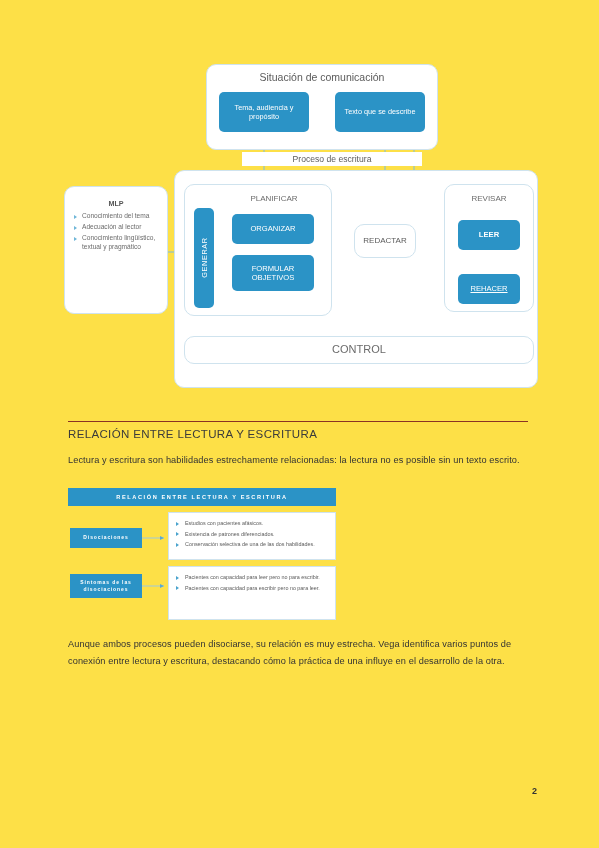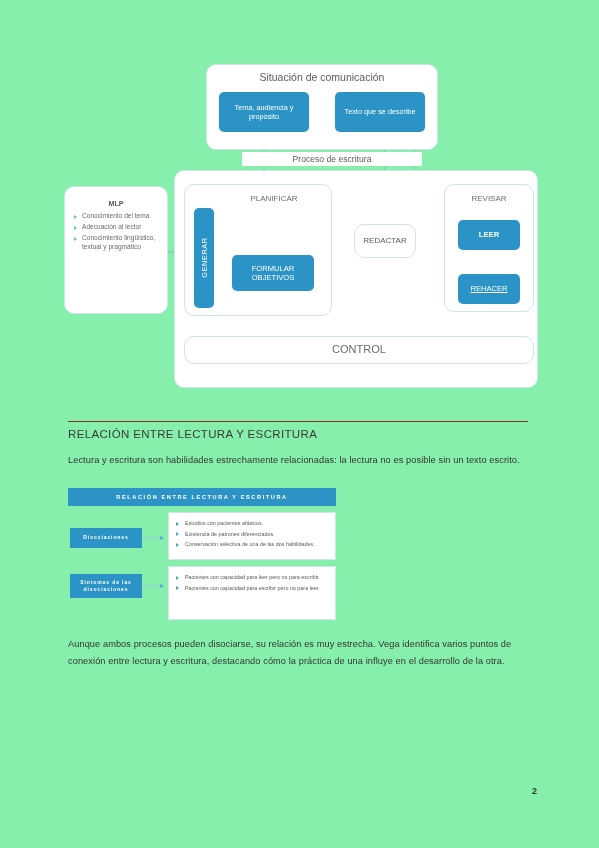--- a/index.html
+++ b/index.html
@@ -12,21 +12,21 @@
     width: 599px;
     height: 848px;
     position: relative;
     overflow: hidden;
     color: #222;
   }
 
   .page {
     position: absolute;
     inset: 0;
-    background: #86efac;
+    background: #fde047;
   }
 
   
   .diagram1 {
     position: absolute;
     left: 62px;
     top: 62px;
     width: 476px;
     height: 330px;
   }
@@ -246,20 +246,21 @@
         <li>Adecuación al lector</li>
         <li>Conocimiento lingüístico, textual y pragmático</li>
       </ul>
     </div>
 
     <div class="node node-outline box-planificar"></div>
     <div class="node lbl-planificar">PLANIFICAR</div>
     <div class="node node-fill box-generar">
         <span>GENERAR</span>
       </div>
+    <div class="node node-fill box-organizar">ORGANIZAR</div>
     <div class="node node-fill box-formular">FORMULAR OBJETIVOS</div>
 
     <div class="node node-outline box-redactar">REDACTAR</div>
 
     <div class="node node-outline box-revisar"></div>
     <div class="node lbl-revisar">REVISAR</div>
     <div class="node node-fill box-leer">LEER</div>
     <div class="node node-fill box-rehacer">REHACER</div>
 
     <div class="node node-outline box-control">CONTROL</div>

